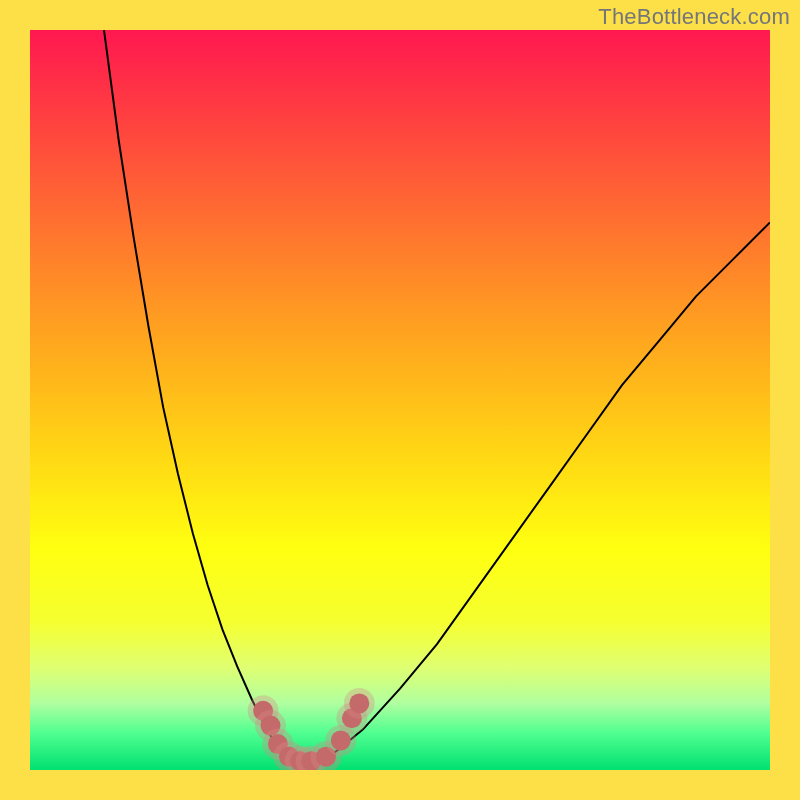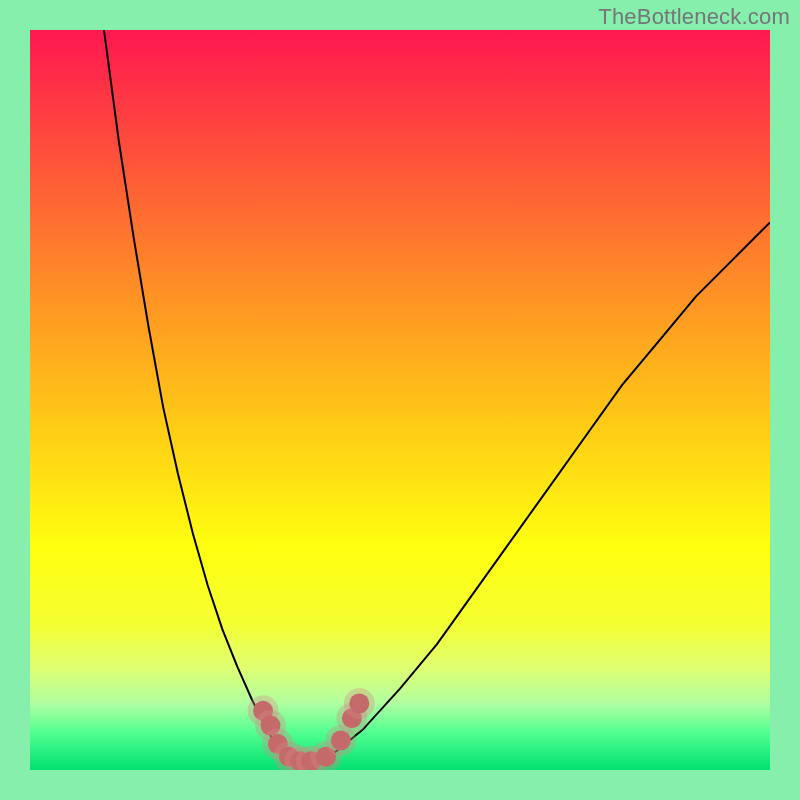--- a/index.html
+++ b/index.html
@@ -1,21 +1,21 @@
 <!DOCTYPE html>
 <html><head>
 <meta charset="utf-8">
 <style>
   * { margin: 0; padding: 0; box-sizing: border-box; }
   html, body { width: 800px; height: 800px; overflow: hidden; background: #000; }
   .stage {
     position: relative;
     width: 800px;
     height: 800px;
-    background: #86efac;
+    background: #fde047;
   }
   .plot-area {
     position: absolute;
     left: 30px;
     top: 30px;
     width: 740px;
     height: 740px;
     background: linear-gradient(to bottom,
       #ff1850 0%,
       #ff4040 12%,

